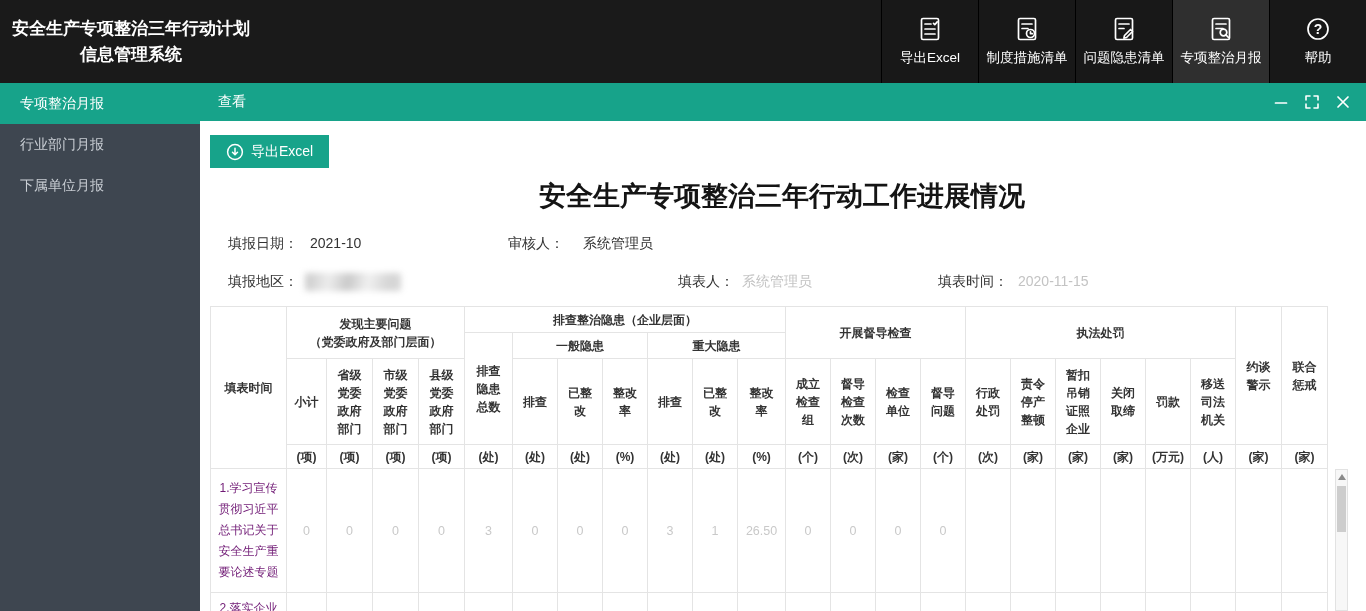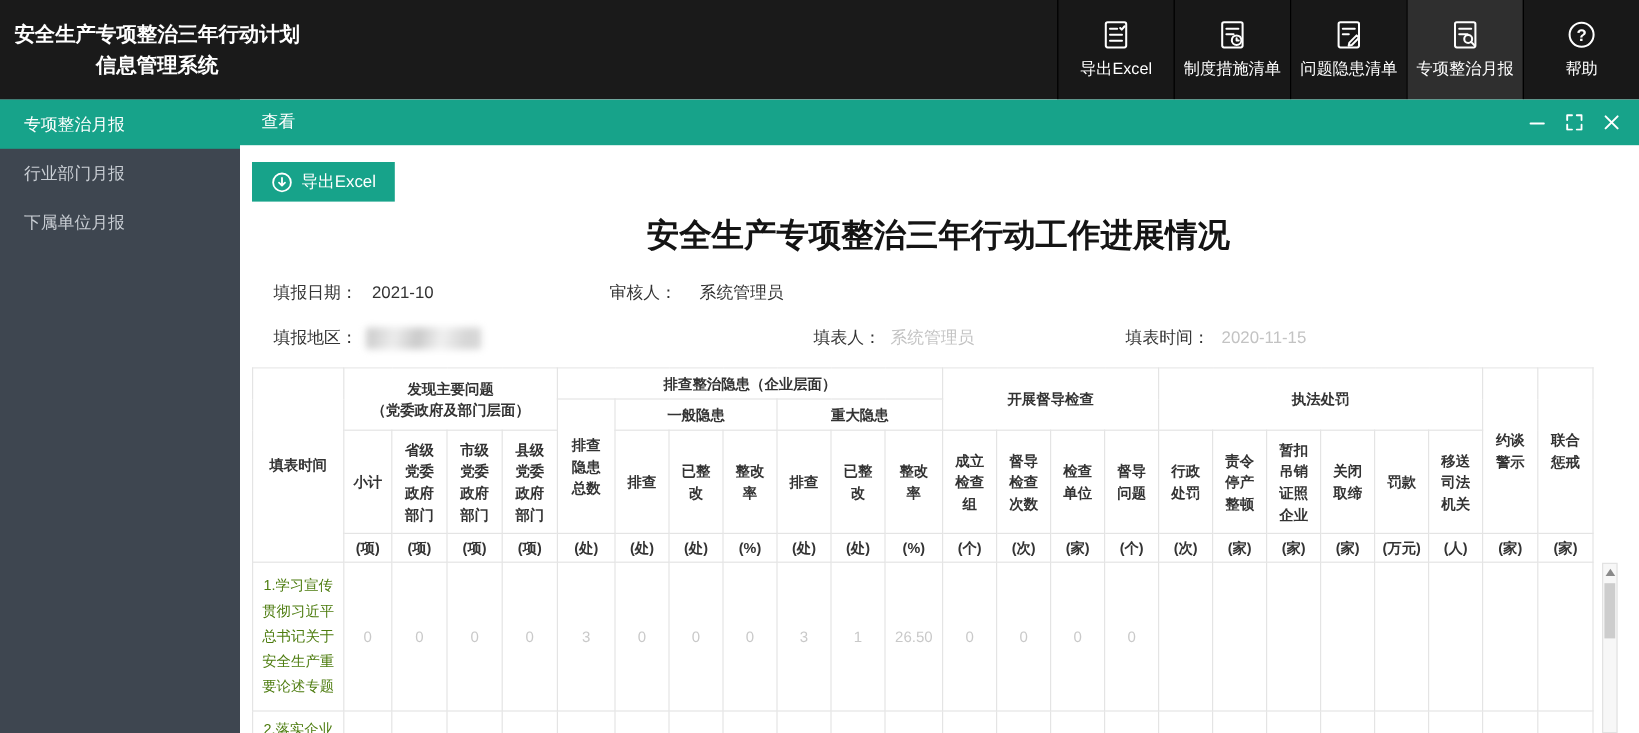--- a/index.html
+++ b/index.html
@@ -55,21 +55,21 @@
   table { border-collapse:collapse; table-layout:fixed; width:1117px; }
   th, td { border:1px solid #e4e4e4; text-align:center; vertical-align:middle;
     padding:1px 2px; overflow:hidden; }
   th { font-size:12px; font-weight:bold; color:#333; background:#fff; line-height:1.5; }
   .ra th { height:26px; }
   .rb th { height:26px; }
   .rc th { height:86px; }
   .rd th { height:24px; }
   .pad-narrow { padding:1px 7px; }
   td { font-size:12.5px; color:#c9c9c9; }
-  td.topic { color:#4d7c0f; font-size:12px; line-height:1.75; padding:4px 3px; }
+  td.topic { color:#701a75; font-size:12px; line-height:1.75; padding:4px 3px; }
   tr.r1 td { height:124px; }
   tr.r2 td { height:100px; vertical-align:top; padding-top:5px; }
 
   
   .scrollbar { position:absolute; top:163px; bottom:0; right:6px; width:13px;
     background:#f7f7f7; border:1px solid #e2e2e2; cursor:pointer; }
   .sb-arrow { margin:4px auto 0; width:0; height:0;
     border-left:4px solid transparent; border-right:4px solid transparent;
     border-bottom:6px solid #8a8a8a; }
   .sb-thumb { position:absolute; top:16px; left:1px; right:1px; height:46px; background:#cdcdcd; }

